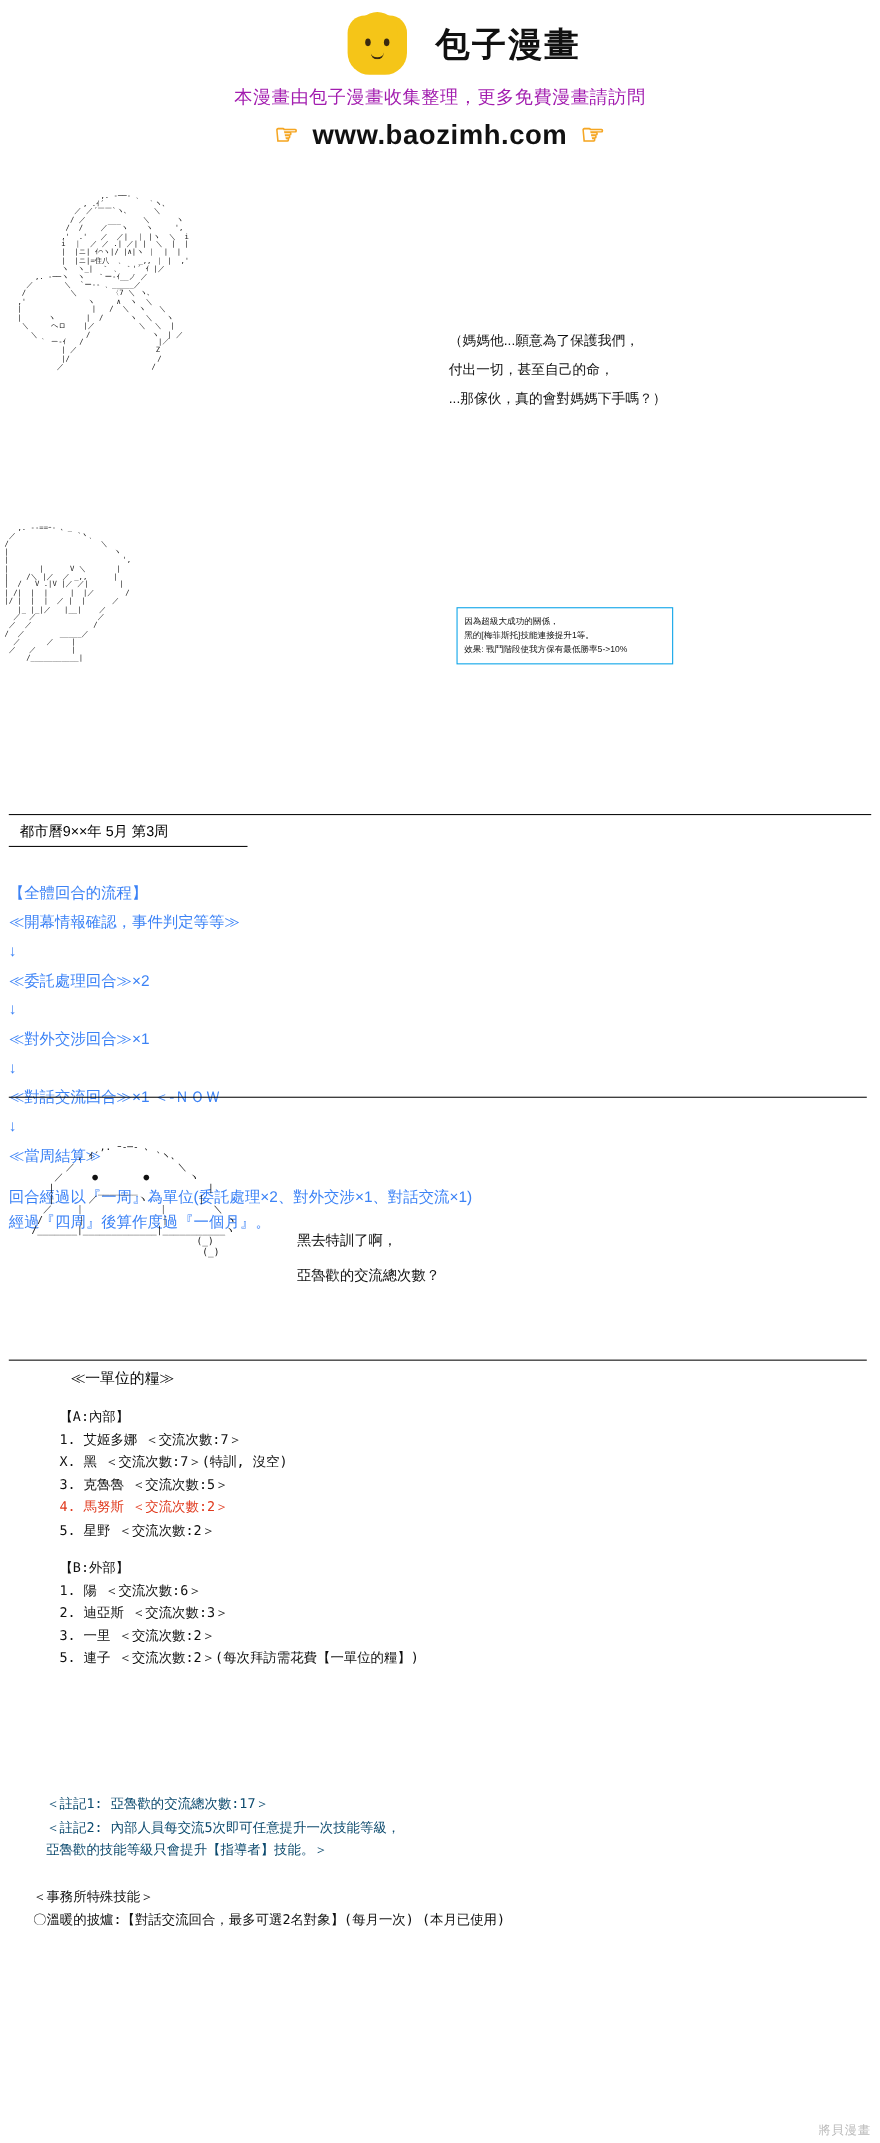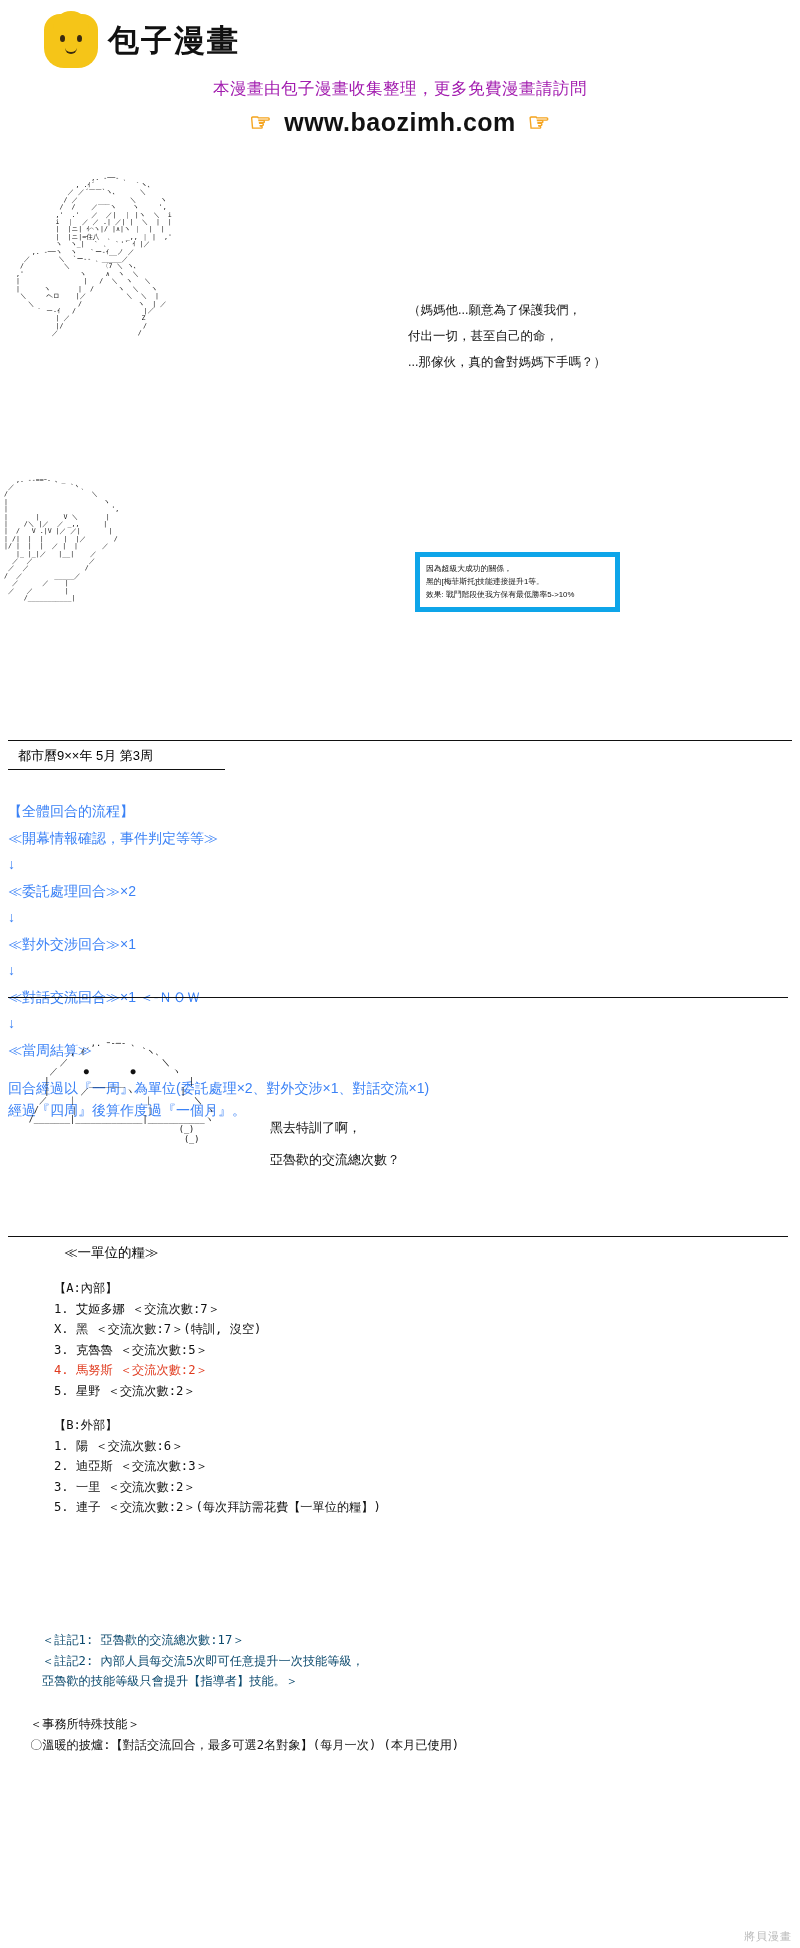--- a/index.html
+++ b/index.html
@@ -7,21 +7,21 @@
     width:800px;
     background:#ffffff;
     font-family:"Liberation Sans", sans-serif;
     color:#000;
     -webkit-font-smoothing:none;
   }
   .page{position:relative;width:800px;min-height:1948px;overflow:hidden;}
 
   
   .banner{padding-top:14px;text-align:center;}
-  .brand{display:flex;align-items:center;justify-content:flex-start;gap:10px;margin-left:44px;}
+  .brand{display:flex;align-items:center;justify-content:center;gap:26px;margin-left:44px;}
   .bun-logo{
     width:54px;height:54px;border-radius:16px 16px 20px 20px;
     background:#f5c518;position:relative;display:inline-block;
   }
   .bun-logo .top{
     position:absolute;left:9px;top:-3px;width:36px;height:22px;border-radius:18px 18px 0 0;
     background:#f5c518;
   }
   .bun-logo .eye{position:absolute;width:5px;height:7px;border-radius:50%;background:#3a2a10;top:21px;}
   .bun-logo .eye.l{left:16px;}
@@ -45,21 +45,21 @@
   .art1{position:absolute;left:4px;top:168px;font-size:6.6px;line-height:7.4px;}
   .art2{position:absolute;left:4px;top:470px;font-size:6.6px;line-height:7.4px;}
   .art3{position:absolute;left:8px;top:1030px;font-size:8.6px;line-height:9.6px;}
 
   
   .speech1{position:absolute;left:408px;top:297px;font-size:12.5px;line-height:26px;color:#111;}
   .speech3{position:absolute;left:270px;top:1112px;font-size:13px;line-height:32px;color:#111;}
 
   .skillbox{
     position:absolute;left:415px;top:552px;width:183px;
-    border:5px solid #0ea5e9;padding:5px 6px 6px 6px;
+    border:1px solid #0ea5e9;padding:5px 6px 6px 6px;
     font-size:7.8px;line-height:13px;color:#111;background:#fff;
   }
 
   
   .date-wrap{position:absolute;left:8px;top:740px;width:784px;}
   .date-rule-top{border-top:1.5px solid #111;width:100%;}
   .date-text{font-size:13px;padding:6px 0 4px 10px;}
   .date-rule-bot{border-top:1.5px solid #111;width:217px;}
 
   

